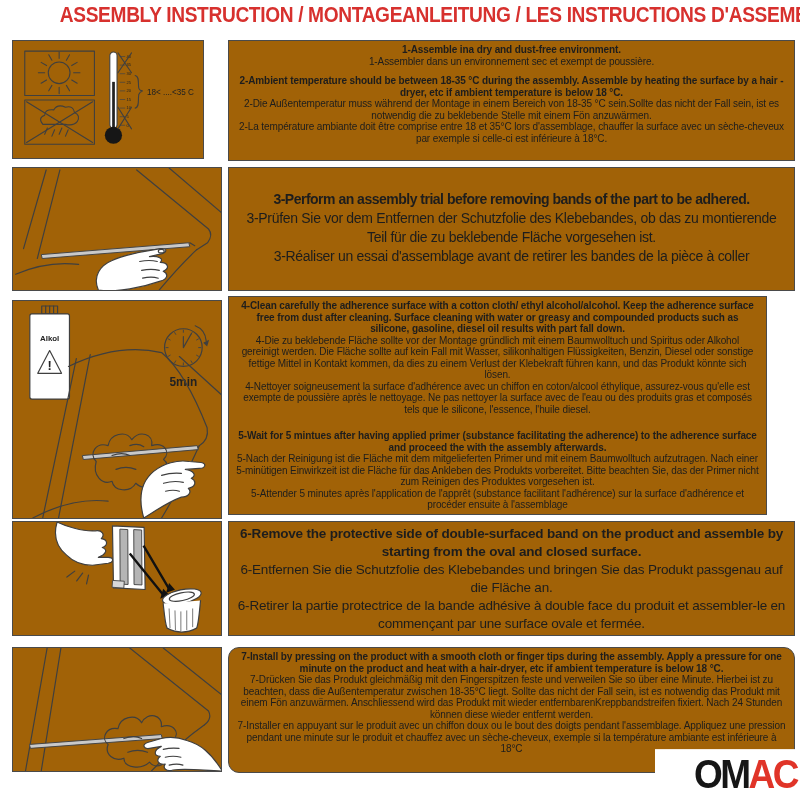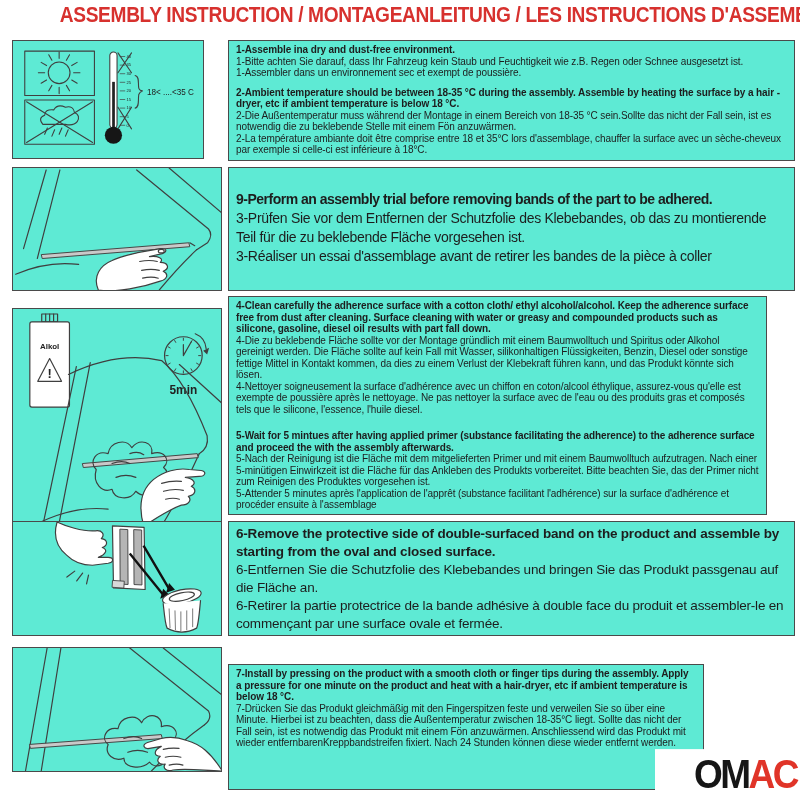--- a/index.html
+++ b/index.html
@@ -3,21 +3,21 @@
 <meta charset="utf-8">
 <style>
   * { margin:0; padding:0; box-sizing:border-box; }
   html,body { width:800px; height:800px; background:#fff; }
   body { font-family:"Liberation Sans", sans-serif; color:#1d1d1d; position:relative; overflow:hidden; }
   .page { position:absolute; inset:0; }
   .title-wrap { position:absolute; top:2px; left:0; width:800px; text-align:center; }
   .title { display:inline-block; white-space:nowrap; font-weight:800; font-size:22px;
            letter-spacing:-0.4px; color:var(--title-red,#d7312e);
            transform:scaleX(0.87); transform-origin:center; }
-  .box { position:absolute; border:1.5px solid var(--border,#4a4a4a); background:#5eead4; overflow:hidden; }
+  .box { position:absolute; border:1.5px solid var(--border,#4a4a4a); background:#a16207; overflow:hidden;text-align:center; }
   .box svg { display:block; width:100%; height:100%; }
   .txt { padding:3px 7px; }
   .step p { font-size:10px; line-height:11.5px; letter-spacing:-0.1px; }
   .step p.lead { font-weight:bold; }
   .step + .step { margin-top:8px; }
   .s3 .step p { font-size:14px; line-height:19px; letter-spacing:-0.3px; }
   .s3 { padding-top:22px; }
   .s6 .step p { font-size:13.5px; line-height:18px; letter-spacing:-0.2px; }
   .s6 { }
   .logo { position:absolute; top:751px; left:655px; width:142px; height:47px; background:#fff;
@@ -89,21 +89,20 @@
         <path class="ink" stroke-width="1" d="M116,8 L131,30 M131,8 L116,30 M116,68 L131,92 M131,68 L116,92"></path>
         <path class="ink" stroke-width="1.3" d="M135,33 C140,34 138,41 139,47 C140,50 143,50 143,50 C143,50 140,51 139,54 C138,61 140,68 135,69"></path>
         <text class="svgt" x="148" y="54" font-size="9">18&lt; ....&lt;35 C</text>
       </g>
     </svg>
   </div>
 
   <div class="box txt" style="left:228px; top:40px; width:567px; height:121px;">
     <div class="step">
       <p class="lead">1-Assemble ina dry and dust-free environment.</p>
-      <p>1-Bitte achten Sie darauf, dass Ihr Fahrzeug kein Staub und Feuchtigkeit wie z.B. Regen oder Schnee ausgesetzt ist.</p>
       <p>1-Assembler dans un environnement sec et exempt de poussière.</p>
     </div>
     <div class="step">
       <p class="lead">2-Ambient temperature should be between 18-35 °C  during the assembly. Assemble by heating the surface by a hair -dryer, etc if ambient temperature is below 18 °C.</p>
       <p>2-Die Außentemperatur muss während der Montage in einem Bereich von 18-35 °C  sein.Sollte das nicht der Fall sein, ist es notwendig die zu beklebende Stelle mit einem Fön anzuwärmen.</p>
       <p>2-La température ambiante doit être comprise entre 18 et 35°C lors d'assemblage, chauffer la surface avec un sèche-cheveux par exemple si celle-ci est inférieure à 18°C.</p>
     </div>
   </div>
 
   <div class="box" style="left:12px; top:167px; width:210px; height:124px;">
@@ -119,27 +118,27 @@
         <path class="ink fillw" d="M86,124 C80,110 88,99 100,94 C108,90 118,88 126,86 L149,82 C155,81 157,85 151,87
           L138,90 C147,89 153,92 149,96 C157,96 159,102 152,105 C158,108 156,113 149,115 C132,121 104,127 86,124 Z"></path>
         <path class="ink" stroke-width="1" d="M128,95 Q138,93 146,95 M130,104 Q140,102 148,104 M131,112 Q140,110 147,112"></path>
         <ellipse class="ink" cx="150" cy="84.5" rx="3" ry="1.8" stroke-width="0.9"></ellipse>
       </g>
     </svg>
   </div>
 
   <div class="box txt s3" style="left:228px; top:167px; width:567px; height:124px;">
     <div class="step">
-      <p class="lead" style="letter-spacing:-0.5px;">9-Perform an assembly trial before removing bands of the part to be adhered.</p>
+      <p class="lead" style="letter-spacing:-0.5px;">3-Perform an assembly trial before removing bands of the part to be adhered.</p>
       <p>3-Prüfen Sie vor dem Entfernen der Schutzfolie des Klebebandes, ob das zu montierende Teil für die zu beklebende Fläche vorgesehen ist.</p>
       <p>3-Réaliser un essai d'assemblage avant de retirer les bandes de la pièce à coller</p>
     </div>
   </div>
 
-  <div class="box" style="left:12px; top:308px; width:210px; height:219px;">
+  <div class="box" style="left:12px; top:300px; width:210px; height:219px;">
     <svg viewBox="0 0 210 219">
 
       <g>
         <rect class="ink" x="29" y="5" width="16" height="8" fill="#e2e2e2"></rect>
         <path class="ink" stroke-width="0.8" d="M33,5 L33,13 M37,5 L37,13 M41,5 L41,13"></path>
         <rect class="ink fillw" x="17" y="13" width="40" height="86" rx="2"></rect>
         <text class="svgt" x="37" y="40" font-size="8" font-weight="bold" text-anchor="middle">Alkol</text>
         <path class="ink" stroke-width="1.5" d="M37,50 L49,73 L25,73 Z"></path>
         <text class="svgt" x="37" y="70" font-size="13" font-weight="bold" text-anchor="middle">!</text>
       </g>
@@ -254,24 +253,25 @@
         <path class="ink" stroke-width="1" d="M112,92 Q122,88 130,92 M116,106 Q126,102 136,106"></path>
       </g>
       <g>
         <path class="ink fillw" d="M212,125 C200,106 190,98 176,94 C168,91 158,90 150,92 L136,96 C130,98 132,103 138,102
           L150,100 C142,104 142,110 149,110 C144,114 147,119 154,118 C151,122 155,126 162,124 C178,122 196,125 212,125 Z"></path>
         <path class="ink" stroke-width="1" d="M152,103 Q160,101 168,102 M154,111 Q162,109 170,111 M158,119 Q166,117 172,119"></path>
       </g>
     </svg>
   </div>
 
-  <div class="box txt" style="left:228px; top:664px; width:476px; height:126px;">
+  <div class="box txt" style="left:228px; top:647px; width:567px; height:126px;border-radius:11px;">
     <div class="step">
       <p class="lead">7-Install by pressing on the product with a smooth cloth or finger tips during the assembly. Apply a pressure for one minute on the product and heat with a hair-dryer, etc if ambient temperature is below 18 °C.</p>
       <p>7-Drücken Sie das Produkt gleichmäßig mit den Fingerspitzen feste und verweilen Sie so über eine Minute. Hierbei ist zu beachten, dass die Außentemperatur zwischen 18-35°C liegt. Sollte das nicht der Fall sein, ist es notwendig das Produkt mit einem Fön anzuwärmen. Anschliessend wird das Produkt mit wieder entfernbarenKreppbandstreifen fixiert. Nach 24 Stunden können diese wieder entfernt werden.</p>
+      <p>7-Installer en appuyant sur le produit avec un chiffon doux ou le bout des doigts pendant l'assemblage. Appliquez une pression pendant une minute sur le produit et chauffez avec un sèche-cheveux, exemple si la température ambiante est inférieure à 18°C</p>
     </div>
   </div>
 
   <div class="logo">
     <span class="b">OM</span>
       <span class="r">AC</span>
   </div>
 
 </div>
 

